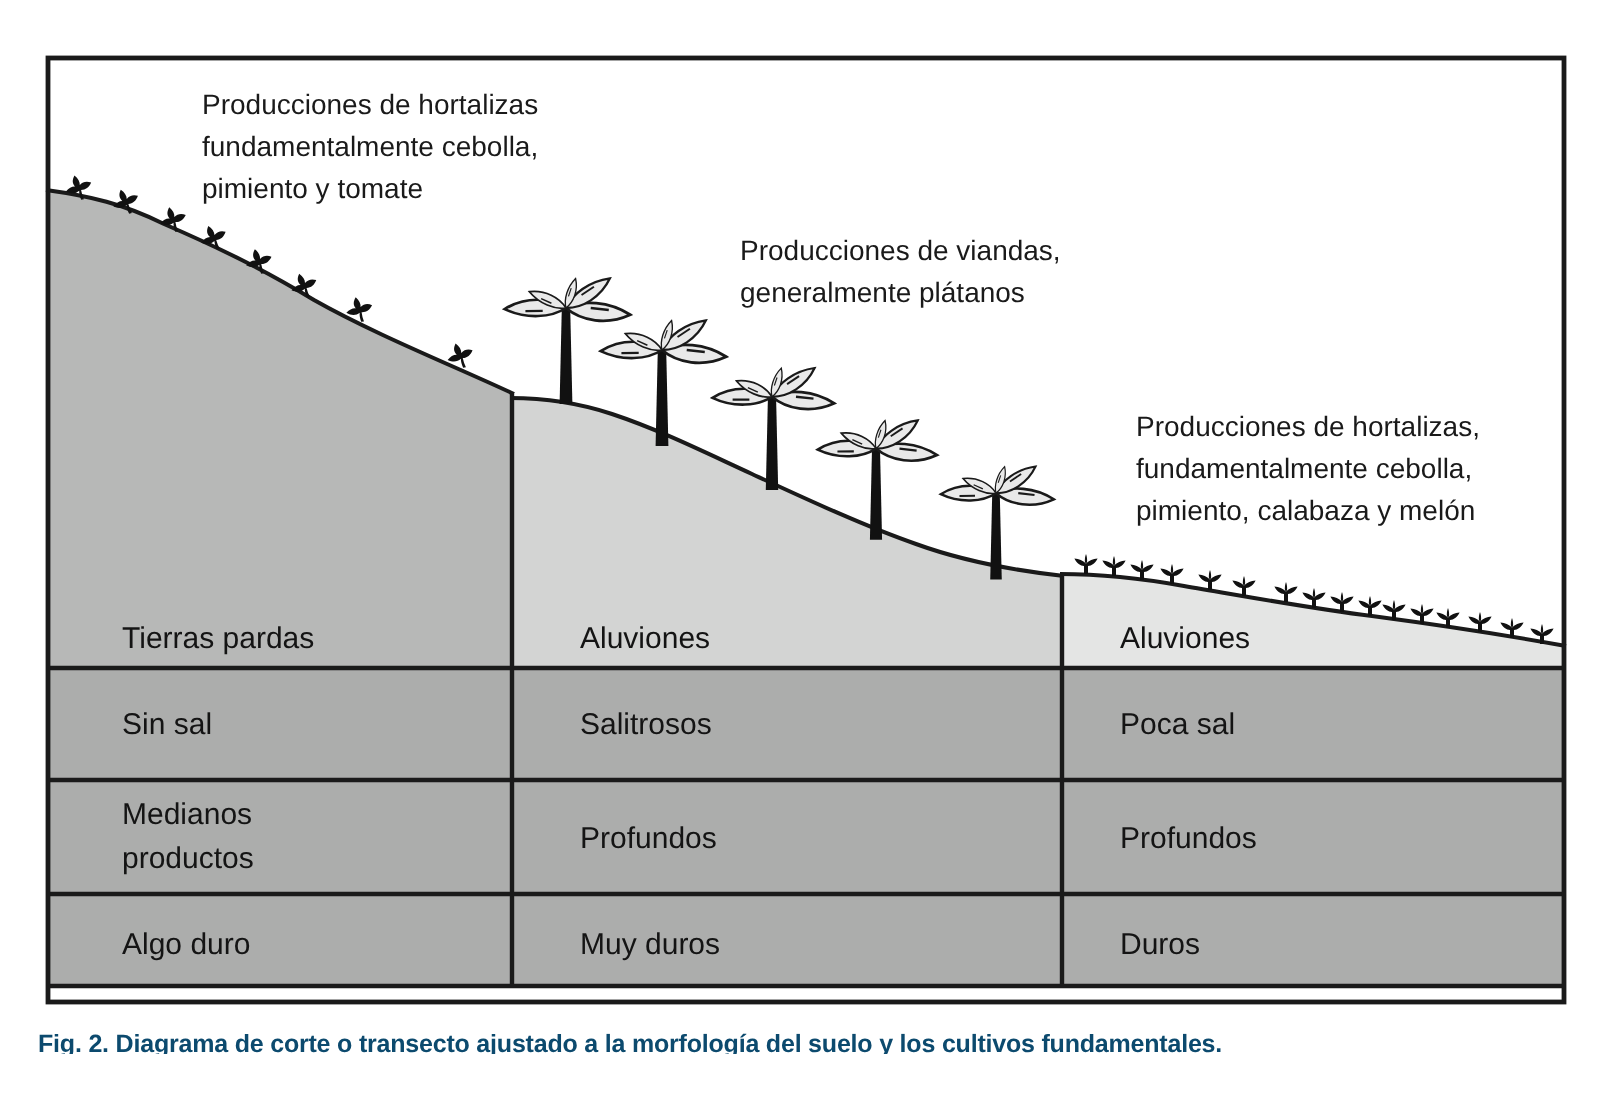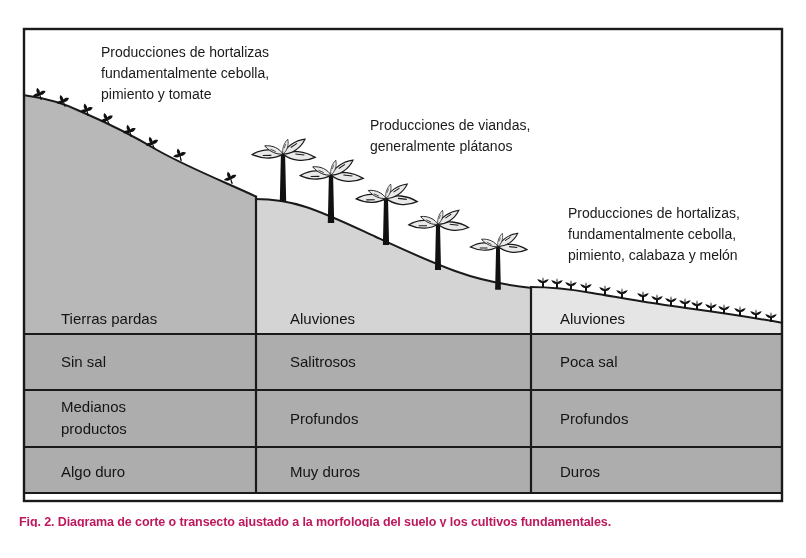--- a/index.html
+++ b/index.html
@@ -2,21 +2,21 @@
 <html><head>
 <meta charset="utf-8">
 <style>
   html,body{margin:0;padding:0;background:#ffffff;}
   #stage{position:relative;width:806px;height:527px;background:#ffffff;overflow:hidden;
          font-family:"Liberation Sans",sans-serif;}
   #diagram-svg{position:absolute;left:0;top:0;}
   .ann{font-size:14px;fill:#1a1a1a;}
   .cell{font-size:15px;fill:#141414;}
   #caption{position:absolute;left:19px;top:515px;width:778px;
-           font-size:12.5px;font-weight:bold;color:#be185d;letter-spacing:-0.1px;}
+           font-size:12.5px;font-weight:bold;color:#0c4a6e;letter-spacing:-0.1px;}
 </style>
 </head>
 <body>
 
 <div id="stage">
   <svg id="diagram-svg" width="806" height="558" viewBox="0 0 806 558">
     <defs>
 
       <g id="leaf">
         <path d="M0,0 C7,-6 20,-8.5 32,-4.5 C22,3.5 9,4.5 0,0 Z" stroke="#1a1a1a" stroke-width="1.4" fill="#e9e9e9"></path>

